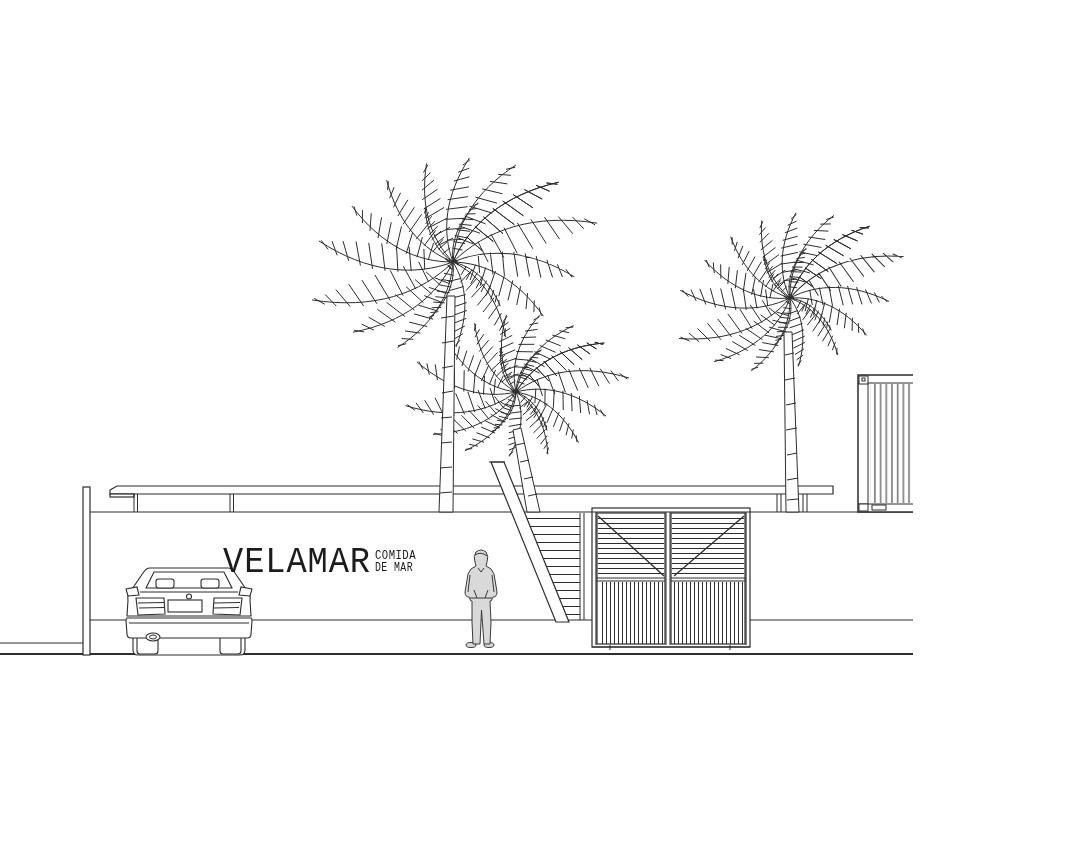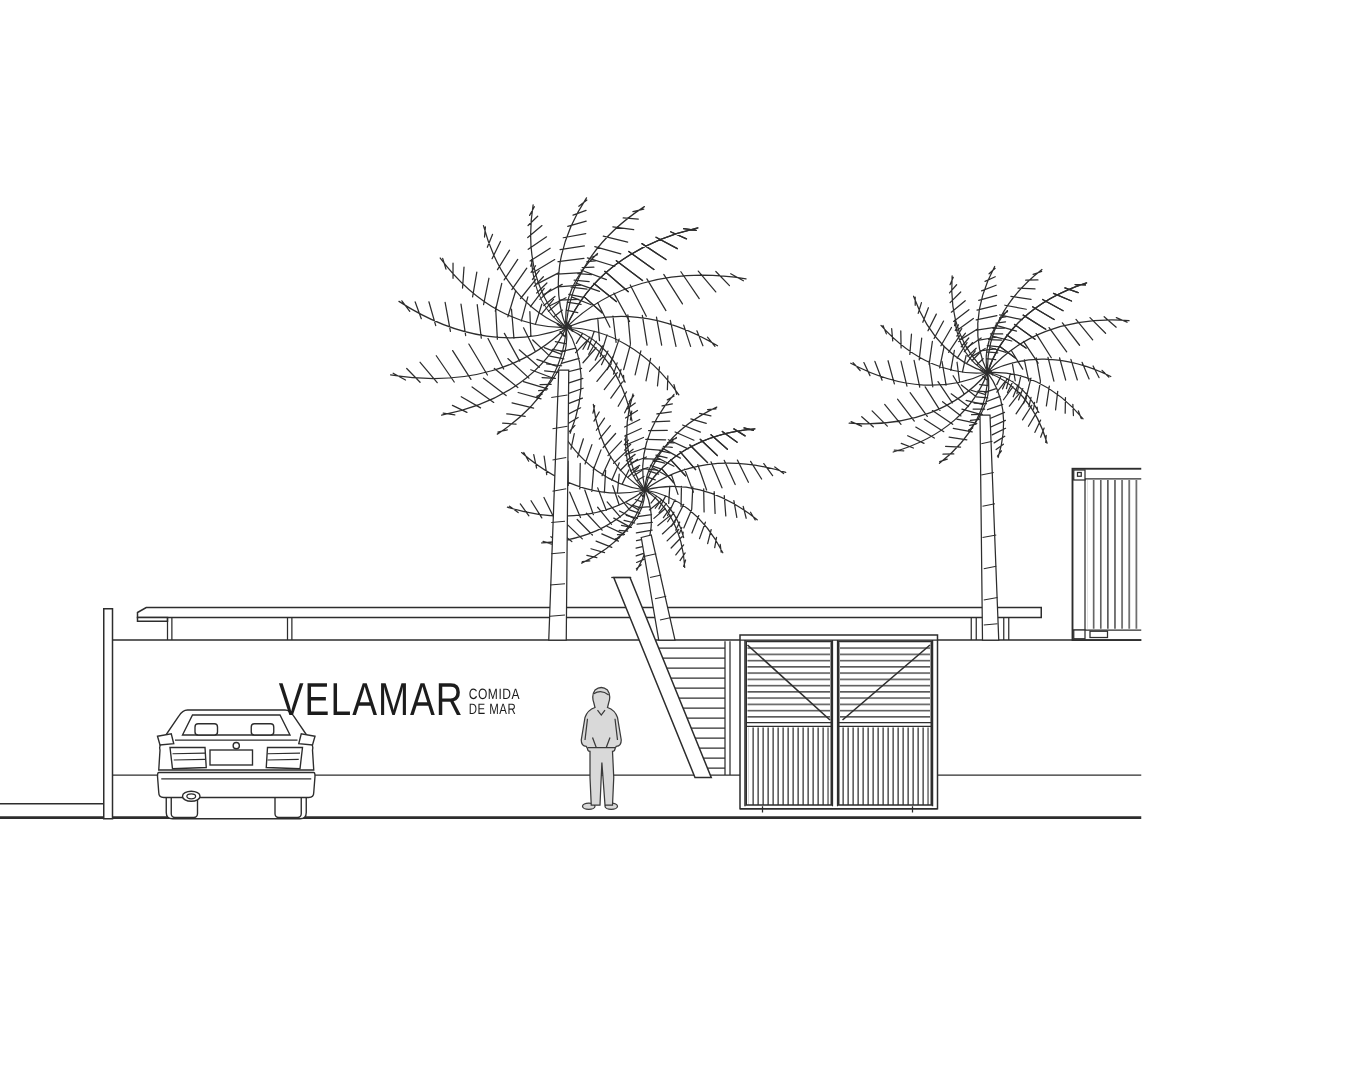--- a/index.html
+++ b/index.html
@@ -1,18 +1,18 @@
 <!DOCTYPE html>
 <html><head>
 <meta charset="utf-8">
 <style>
   html,body{margin:0;padding:0;background:#ffffff;}
   .stage{
     position:relative;width:913px;height:864px;background:#ffffff;
-    font-family:Liberation Sans, sans-serif;overflow:hidden;
+    font-family:Liberation Mono, monospace;overflow:hidden;
   }
   svg{display:block}
   text{fill:#1c1c1c}
   .brand{font-weight:500;letter-spacing:1px;}
   .tag{letter-spacing:.5px;}
 </style>
 </head>
 <body>
 
 <div class="stage">

